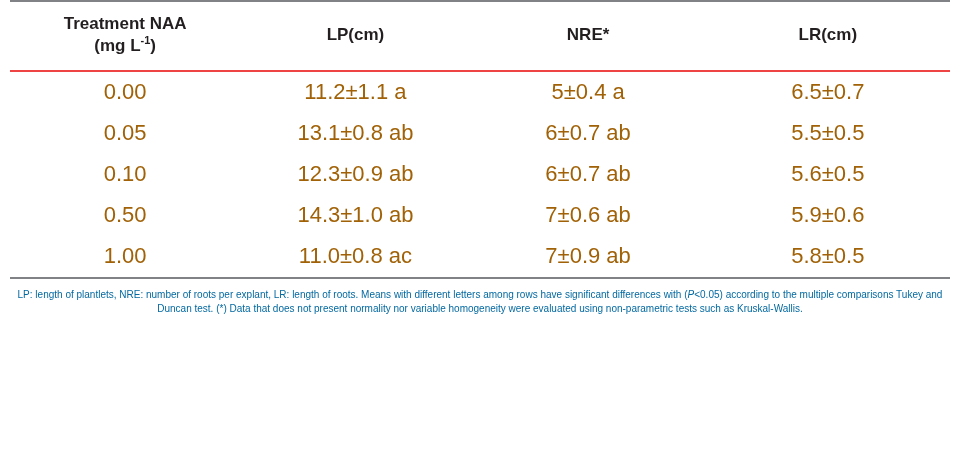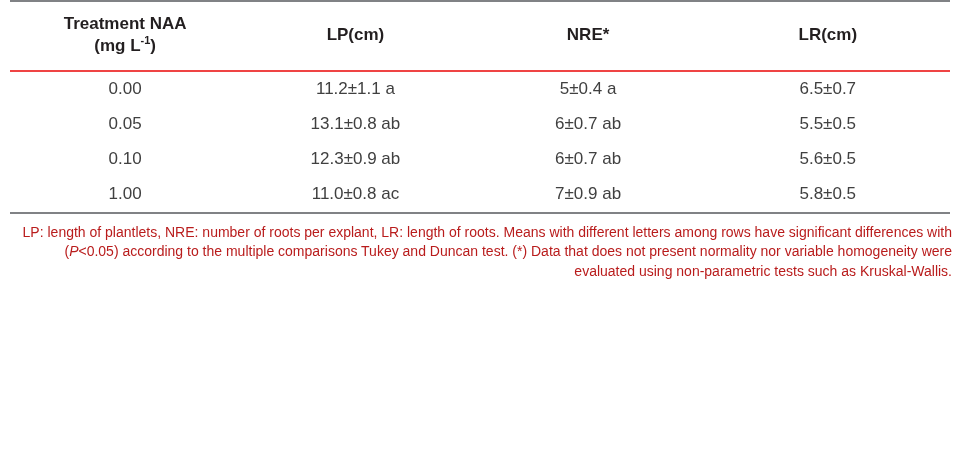--- a/index.html
+++ b/index.html
@@ -34,46 +34,46 @@
   table.data-table th {
     font-size: 17px;
     font-weight: bold;
     color: #231f20;
     text-align: center;
     padding: 11px 4px 13px 4px;
     line-height: 1.28;
     vertical-align: middle;
   }
   table.data-table td {
-    font-size: 17px;
-    color: #404040;
+    font-size: 22px;
+    color: #a16207;
     text-align: center;
     padding: 7.5px 4px;
     vertical-align: middle;
   }
   table.data-table tbody tr:last-child td {
     border-bottom: 2px solid #808285;
   }
   col.c-treat { width: 24.5%; }
   col.c-lp    { width: 24.5%; }
   col.c-nre   { width: 25%; }
   col.c-lr    { width: 26%; }
   .hdr-line1 { display: block; }
   .hdr-line2 { display: block; }
   sup {
     font-size: 11px;
     vertical-align: super;
     line-height: 0;
   }
   .footnote {
     margin: 9px 8px 0 8px;
-    font-size: 14px;
+    font-size: 10px;
     line-height: 1.42;
-    color: #b91c1c;
-    text-align: right;
+    color: #0369a1;
+    text-align: center;
   }
   .footnote .ital { font-style: italic; }
 </style>
 </head>
 <body>
 
 <div class="table-wrap">
   <table class="data-table">
     <colgroup>
       <col class="c-treat">
@@ -105,20 +105,26 @@
         <td>6±0.7 ab</td>
         <td>5.5±0.5</td>
       </tr>
       <tr>
         <td>0.10</td>
         <td>12.3±0.9 ab</td>
         <td>6±0.7 ab</td>
         <td>5.6±0.5</td>
       </tr>
       <tr>
+        <td>0.50</td>
+        <td>14.3±1.0 ab</td>
+        <td>7±0.6 ab</td>
+        <td>5.9±0.6</td>
+      </tr>
+      <tr>
         <td>1.00</td>
         <td>11.0±0.8 ac</td>
         <td>7±0.9 ab</td>
         <td>5.8±0.5</td>
       </tr>
     </tbody>
   </table>
 
   <div class="footnote"><span>LP: length of plantlets, NRE: number of roots per explant, LR: length of roots. Means with different letters among rows have significant differences with (</span><span class="ital">P</span><span>&lt;0.05) according to the multiple comparisons Tukey and Duncan test. (*) Data that does not present normality nor variable homogeneity were evaluated using non-parametric tests such as Kruskal-Wallis.</span></div>
 </div>

